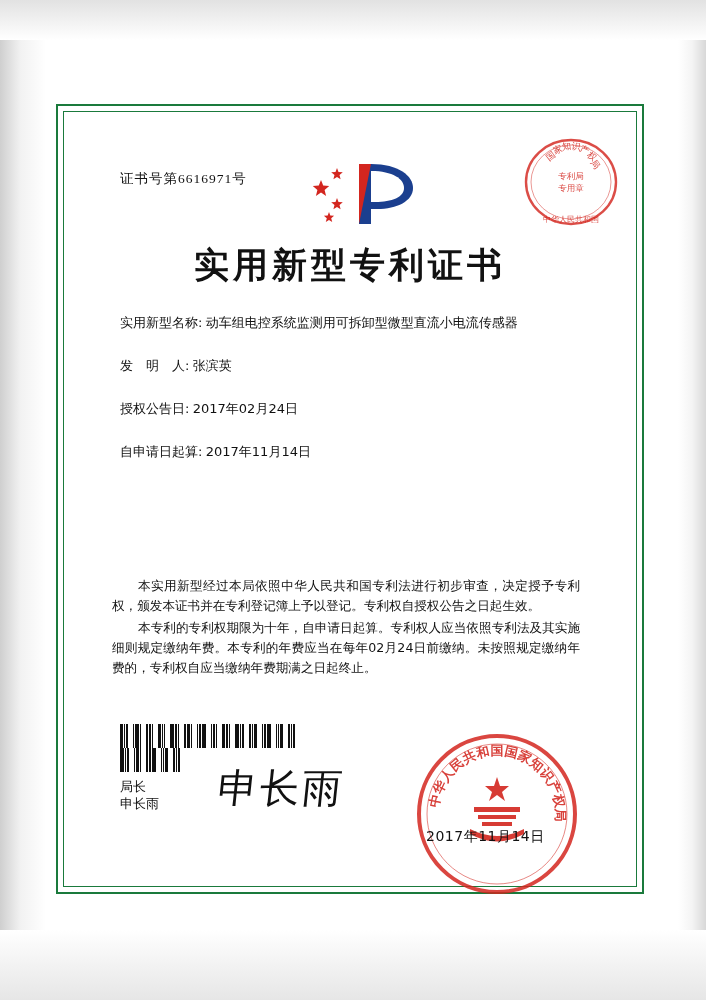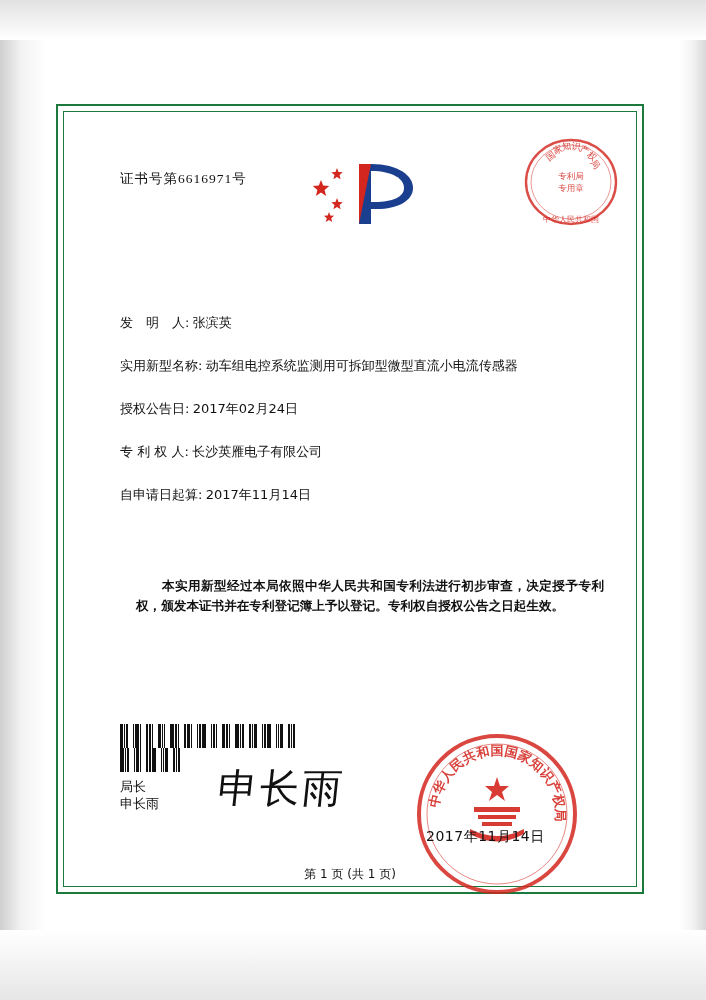--- a/index.html
+++ b/index.html
@@ -131,29 +131,28 @@
     font-size: 13px;
   }
   .field .val {
     font-family: "DejaVu Sans", sans-serif;
     font-size: 13px;
   }
 
   
   .body-text {
     position: absolute;
-    left: 78px;
+    left: 54px;
     top: 470px;
     width: 468px;
     font-size: 12.6px;
     line-height: 20px;
     color: #111;
     text-align: justify;
     font-family: "DejaVu Sans", sans-serif;
-    font-weight: bold;
   }
   .body-text p {
     margin: 0 0 2px 0;
     text-indent: 26px;
   }
 
   
   .barcode {
     position: absolute;
     left: 62px;
@@ -268,46 +267,44 @@
           <g fill="#d3261f" opacity="0.85" font-family="DejaVu Sans, sans-serif" font-size="8.5">
             <text x="48" y="45" text-anchor="middle">专利局</text>
             <text x="48" y="57" text-anchor="middle">专用章</text>
           </g>
           <g fill="#d3261f" opacity="0.8" font-family="DejaVu Sans, sans-serif" font-size="8">
             <text x="48" y="88" text-anchor="middle">中华人民共和国</text>
           </g>
         </svg>
       </div>
 
+      <div class="title">实用新型专利证书</div>
 
       <div class="fields">
+        <div class="field">
+          <span class="lab">实用新型名称:</span>
+          <span class="val">动车组电控系统监测用可拆卸型微型直流小电流传感器</span>
+        </div>
         <div class="field">
           <span class="lab">发　明　人:</span>
           <span class="val">张滨英</span>
-        </div>
-        <div class="field">
-          <span class="lab">实用新型名称:</span>
-          <span class="val">动车组电控系统监测用可拆卸型微型直流小电流传感器</span>
         </div>
         <div class="field">
           <span class="lab">授权公告日:</span>
           <span class="val">2017年02月24日</span>
         </div>
         <div class="field">
-          <span class="lab">专  利  权  人:</span>
-          <span class="val">长沙英雁电子有限公司</span>
-        </div>
-        <div class="field">
           <span class="lab">自申请日起算:</span>
           <span class="val">2017年11月14日</span>
         </div>
       </div>
 
       <div class="body-text">
         <p>本实用新型经过本局依照中华人民共和国专利法进行初步审查，决定授予专利权，颁发本证书并在专利登记簿上予以登记。专利权自授权公告之日起生效。</p>
+        <p>本专利的专利权期限为十年，自申请日起算。专利权人应当依照专利法及其实施细则规定缴纳年费。本专利的年费应当在每年02月24日前缴纳。未按照规定缴纳年费的，专利权自应当缴纳年费期满之日起终止。</p>
       </div>
 
       <div class="barcode">
         <span style="width:3px"></span><span style="width:1px"></span><span style="width:2px"></span>
         <span style="width:1px"></span><span style="width:4px"></span><span style="width:1px"></span>
         <span style="width:2px"></span><span style="width:2px"></span><span style="width:1px"></span>
         <span style="width:3px"></span><span style="width:1px"></span><span style="width:1px"></span>
         <span style="width:4px"></span><span style="width:2px"></span><span style="width:1px"></span>
         <span style="width:2px"></span><span style="width:3px"></span><span style="width:1px"></span>
         <span style="width:1px"></span><span style="width:2px"></span><span style="width:4px"></span>
@@ -357,17 +354,16 @@
             <text x="83" y="24" text-anchor="middle" transform="rotate(39 83 83)">知</text>
             <text x="83" y="24" text-anchor="middle" transform="rotate(52 83 83)">识</text>
             <text x="83" y="24" text-anchor="middle" transform="rotate(65 83 83)">产</text>
             <text x="83" y="24" text-anchor="middle" transform="rotate(78 83 83)">权</text>
             <text x="83" y="24" text-anchor="middle" transform="rotate(91 83 83)">局</text>
           </g>
         </svg>
       </div>
       <div class="seal-date">2017年11月14日</div>
 
-      <div class="page-footer">第 1 页 (共 1 页)</div>
 
     </div>
   </div>
 </div>
 
 </body></html>

